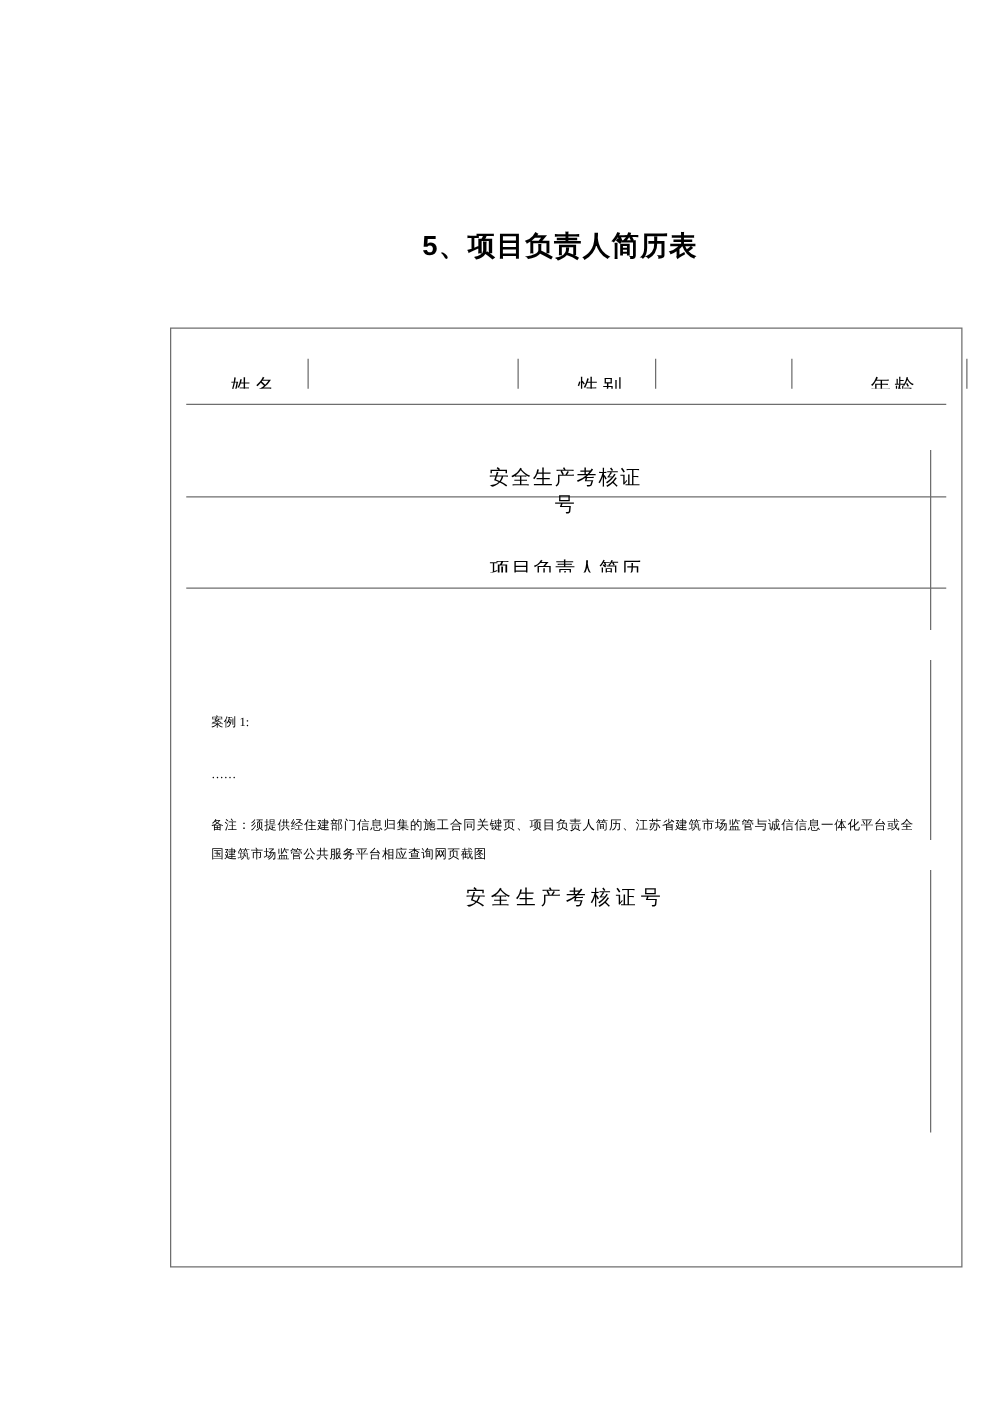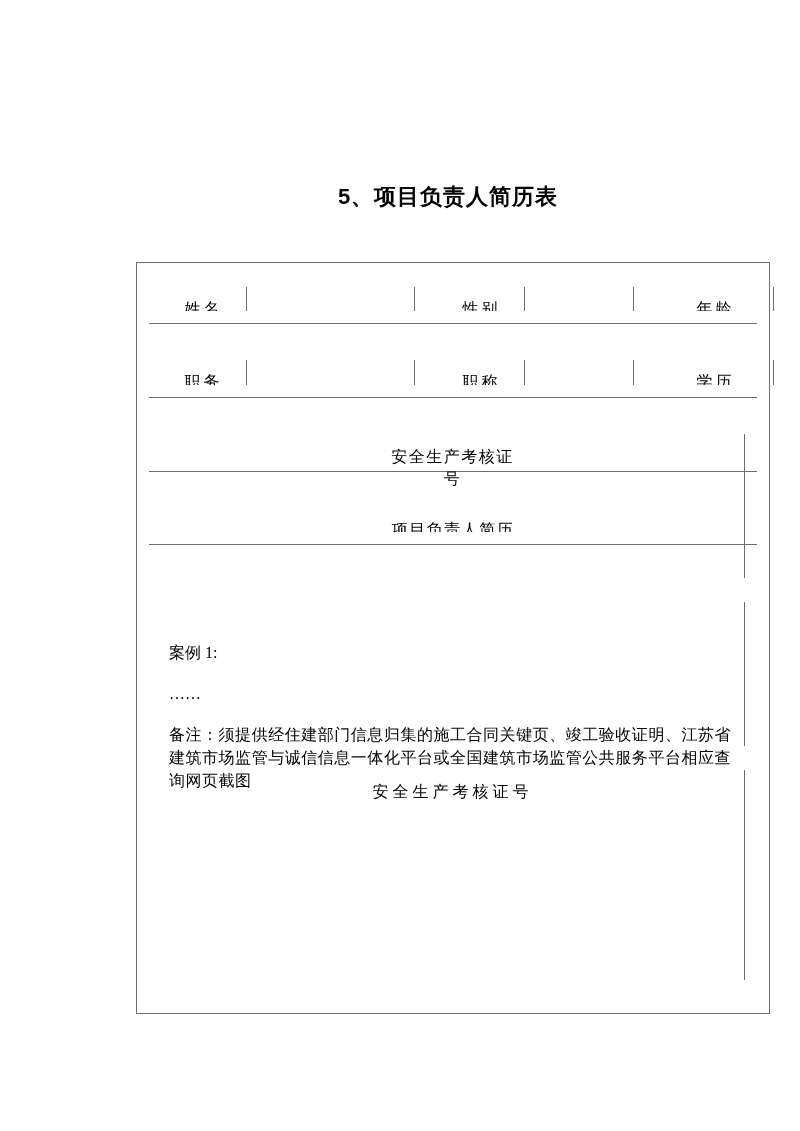--- a/index.html
+++ b/index.html
@@ -81,21 +81,21 @@
     width: 126px;
     letter-spacing: 1.5px;
     line-height: 22px;
     text-align: center;
   }
   .section-head { letter-spacing: 1.5px; }
   .content-cell {
     display: block;
     text-align: left;
     padding: 60px 14px 0 8px;
-    font-size: 16px;
+    font-size: 10px;
   }
   .content-cell p {
     line-height: 23px;
     margin: 0 0 18px 0;
   }
   .note-par {
     text-align: justify;
     letter-spacing: 0.5px;
   }
 </style>
@@ -116,34 +116,20 @@
       <div class="t-cell w86">
         <span class="lbl">性别</span>
       </div>
       <div class="t-cell w85"></div>
       <div class="t-cell w116">
         <span class="lbl">年龄</span>
       </div>
       <div class="t-cell grow"></div>
     </div>
 
-    <div class="t-row r2">
-      <div class="t-cell w86">
-        <span class="lbl">职务</span>
-      </div>
-      <div class="t-cell w144"></div>
-      <div class="t-cell w86">
-        <span class="lbl">职称</span>
-      </div>
-      <div class="t-cell w85"></div>
-      <div class="t-cell w116">
-        <span class="lbl">学历</span>
-      </div>
-      <div class="t-cell grow"></div>
-    </div>
 
 
     <div class="t-row r4">
       <div class="t-cell w144">
         <span class="wrap-lbl">安全生产考核证号</span>
       </div>
       <div class="t-cell w144"></div>
       <div class="t-cell w210">
         <span class="lbl-sp">安全生产考核证号</span>
       </div>
@@ -153,18 +139,18 @@
     <div class="t-row r5">
       <div class="t-cell grow">
         <span class="section-head">项目负责人简历</span>
       </div>
     </div>
 
     <div class="t-row r6">
       <div class="t-cell grow content-cell">
         <p>案例 1:</p>
         <p>……</p>
-        <p class="note-par">备注：须提供经住建部门信息归集的施工合同关键页、竣工验收证明、江苏省建筑市场监管与诚信信息一体化平台或全国建筑市场监管公共服务平台相应查询网页截图</p>
+        <p class="note-par">备注：须提供经住建部门信息归集的施工合同关键页、项目负责人简历、江苏省建筑市场监管与诚信信息一体化平台或全国建筑市场监管公共服务平台相应查询网页截图</p>
       </div>
     </div>
 
   </div>
 </div>
 
 </body></html>

